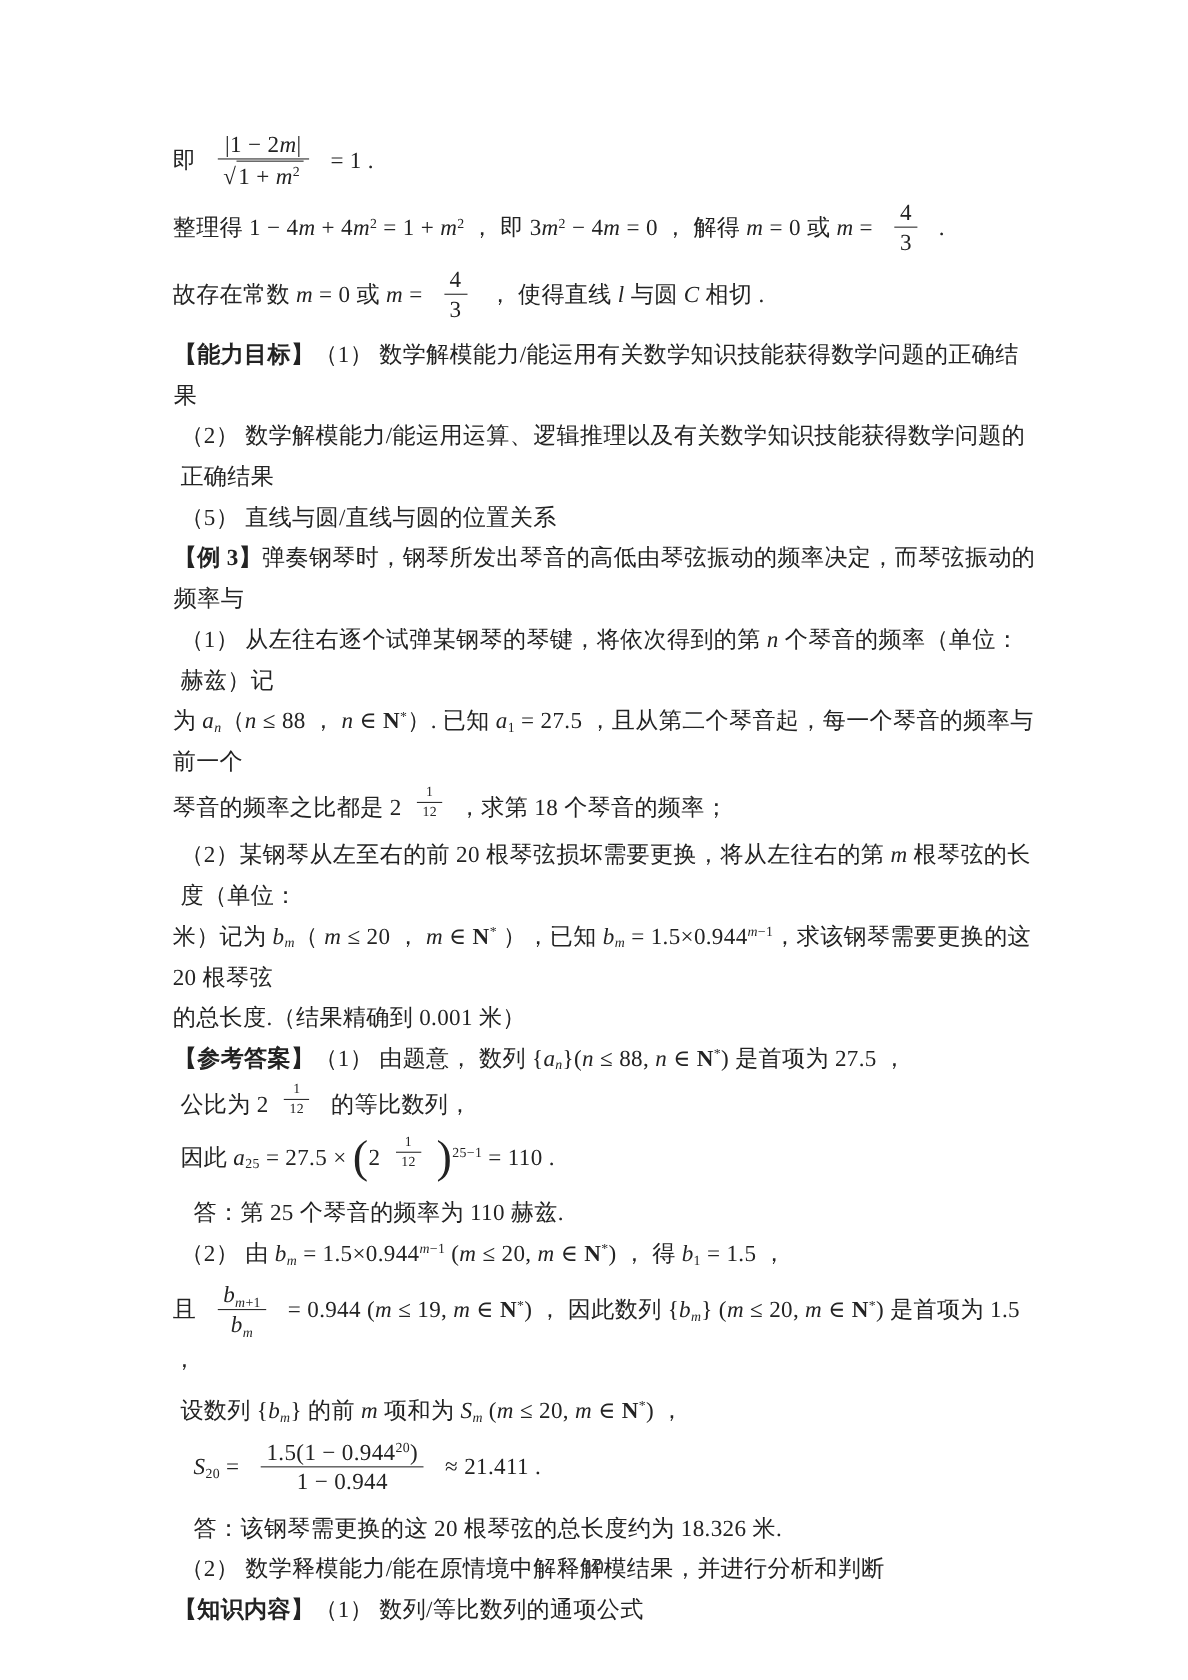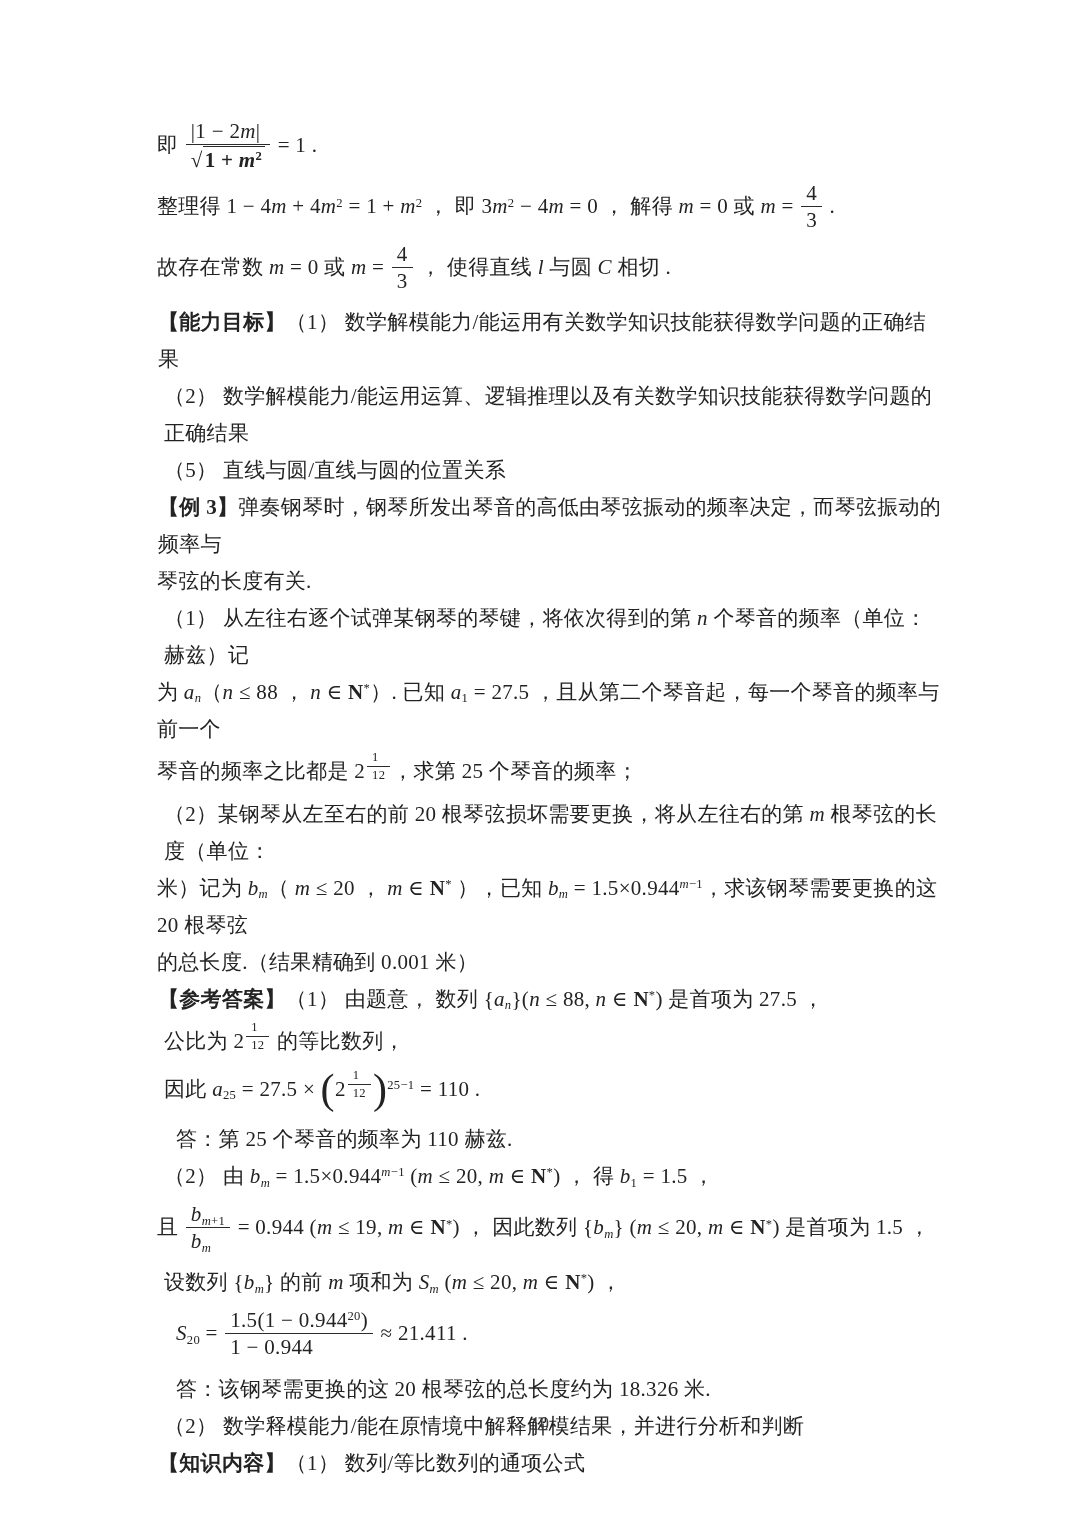--- a/index.html
+++ b/index.html
@@ -43,23 +43,23 @@
     position:relative;
     vertical-align:baseline;
   }
   sup{top:-0.55em;}
   sub{top:0.28em;}
   sup .frac,sub .frac{font-size:100%;}
   .frac{
     display:inline-flex;
     flex-direction:column;
     vertical-align:middle;
-    text-align:left;
+    text-align:center;
     line-height:1.15;
-    margin:0 2px;
+    margin:0 14px;
     position:relative;
     top:-2px;
   }
   .fn{
     display:block;
     border-bottom:1.3px solid #2b2b2b;
     padding:0 5px 1px 5px;
   }
   .fd{
     display:block;
@@ -67,21 +67,20 @@
   }
   .sqrt{
     display:inline-flex;
     align-items:stretch;
     line-height:1.15;
   }
   .rad{align-self:flex-end;}
   .rbody{
     border-top:1.3px solid #2b2b2b;
     padding:1px 3px 0 2px;
-    font-weight:bold;
   }
   .bigp{
     display:inline-block;
     font-size:200%;
     font-weight:300;
     vertical-align:middle;
     line-height:1;
     position:relative;
     top:-2px;
   }
@@ -112,27 +111,26 @@
           <span class="fd"><span class="mu">3</span></span>
         </span><span class="mu"> .</span></div>
       <div class="line fm"><span class="mu">故存在常数 </span><span class="mv">m</span><span class="mu"> = 0 或 </span><span class="mv">m</span><span class="mu"> = </span><span class="frac">
           <span class="fn"><span class="mu">4</span></span>
           <span class="fd"><span class="mu">3</span></span>
         </span><span class="mu"> ， 使得直线 </span><span class="mv">l</span><span class="mu"> 与圆 </span><span class="mv">C</span><span class="mu"> 相切 .</span></div>
       <div class="line hdr"><span class="mb">【能力目标】</span><span class="mu">（1） 数学解模能力/能运用有关数学知识技能获得数学问题的正确结果</span></div>
       <div class="line ind-s"><span class="mu">（2） 数学解模能力/能运用运算、逻辑推理以及有关数学知识技能获得数学问题的正确结果</span></div>
       <div class="line ind-s"><span class="mu">（5） 直线与圆/直线与圆的位置关系</span></div>
       <div class="line hdr"><span class="mb">【例 3】</span><span class="mu">弹奏钢琴时，钢琴所发出琴音的高低由琴弦振动的频率决定，而琴弦振动的频率与</span></div>
-      <div class="line"><span class="mu">琴弦的长度有关.</span></div>
       <div class="line ind-s"><span class="mu">（1） 从左往右逐个试弹某钢琴的琴键，将依次得到的第 </span><span class="mv">n</span><span class="mu"> 个琴音的频率（单位：赫兹）记</span></div>
       <div class="line"><span class="mu">为 </span><span class="mv">a</span><sub><span class="mv">n</span></sub><span class="mu">（</span><span class="mv">n</span><span class="mu"> ≤ 88 ， </span><span class="mv">n</span><span class="mu"> ∈ </span><span class="mb">N</span><sup><span class="mu">*</span></sup><span class="mu">）. 已知 </span><span class="mv">a</span><sub><span class="mu">1</span></sub><span class="mu"> = 27.5 ，且从第二个琴音起，每一个琴音的频率与前一个</span></div>
       <div class="line fm-s"><span class="mu">琴音的频率之比都是 2</span><sup><span class="frac">
             <span class="fn"><span class="mu">1</span></span>
             <span class="fd"><span class="mu">12</span></span>
-          </span></sup><span class="mu">，求第 25 个琴音的频率；</span></div>
+          </span></sup><span class="mu">，求第 18 个琴音的频率；</span></div>
       <div class="line ind-s"><span class="mu">（2）某钢琴从左至右的前 20 根琴弦损坏需要更换，将从左往右的第 </span><span class="mv">m</span><span class="mu"> 根琴弦的长度（单位：</span></div>
       <div class="line"><span class="mu">米）记为 </span><span class="mv">b</span><sub><span class="mv">m</span></sub><span class="mu">（ </span><span class="mv">m</span><span class="mu"> ≤ 20 ， </span><span class="mv">m</span><span class="mu"> ∈ </span><span class="mb">N</span><sup><span class="mu">*</span></sup><span class="mu"> ），已知 </span><span class="mv">b</span><sub><span class="mv">m</span></sub><span class="mu"> = 1.5×0.944</span><sup><span class="mv">m</span><span class="mu">−1</span></sup><span class="mu">，求该钢琴需要更换的这 20 根琴弦</span></div>
       <div class="line"><span class="mu">的总长度.（结果精确到 0.001 米）</span></div>
       <div class="line hdr"><span class="mb">【参考答案】</span><span class="mu">（1） 由题意， 数列 {</span><span class="mv">a</span><sub><span class="mv">n</span></sub><span class="mu">}(</span><span class="mv">n</span><span class="mu"> ≤ 88, </span><span class="mv">n</span><span class="mu"> ∈ </span><span class="mb">N</span><sup><span class="mu">*</span></sup><span class="mu">) 是首项为 27.5 ，</span></div>
       <div class="line ind-s fm-s"><span class="mu">公比为 2</span><sup><span class="frac">
             <span class="fn"><span class="mu">1</span></span>
             <span class="fd"><span class="mu">12</span></span>
           </span></sup><span class="mu"> 的等比数列，</span></div>
       <div class="line ind-s fm"><span class="mu">因此 </span><span class="mv">a</span><sub><span class="mu">25</span></sub><span class="mu"> = 27.5 × </span><span class="bigp">(</span><span class="mu">2</span><sup><span class="frac">
             <span class="fn"><span class="mu">1</span></span>

